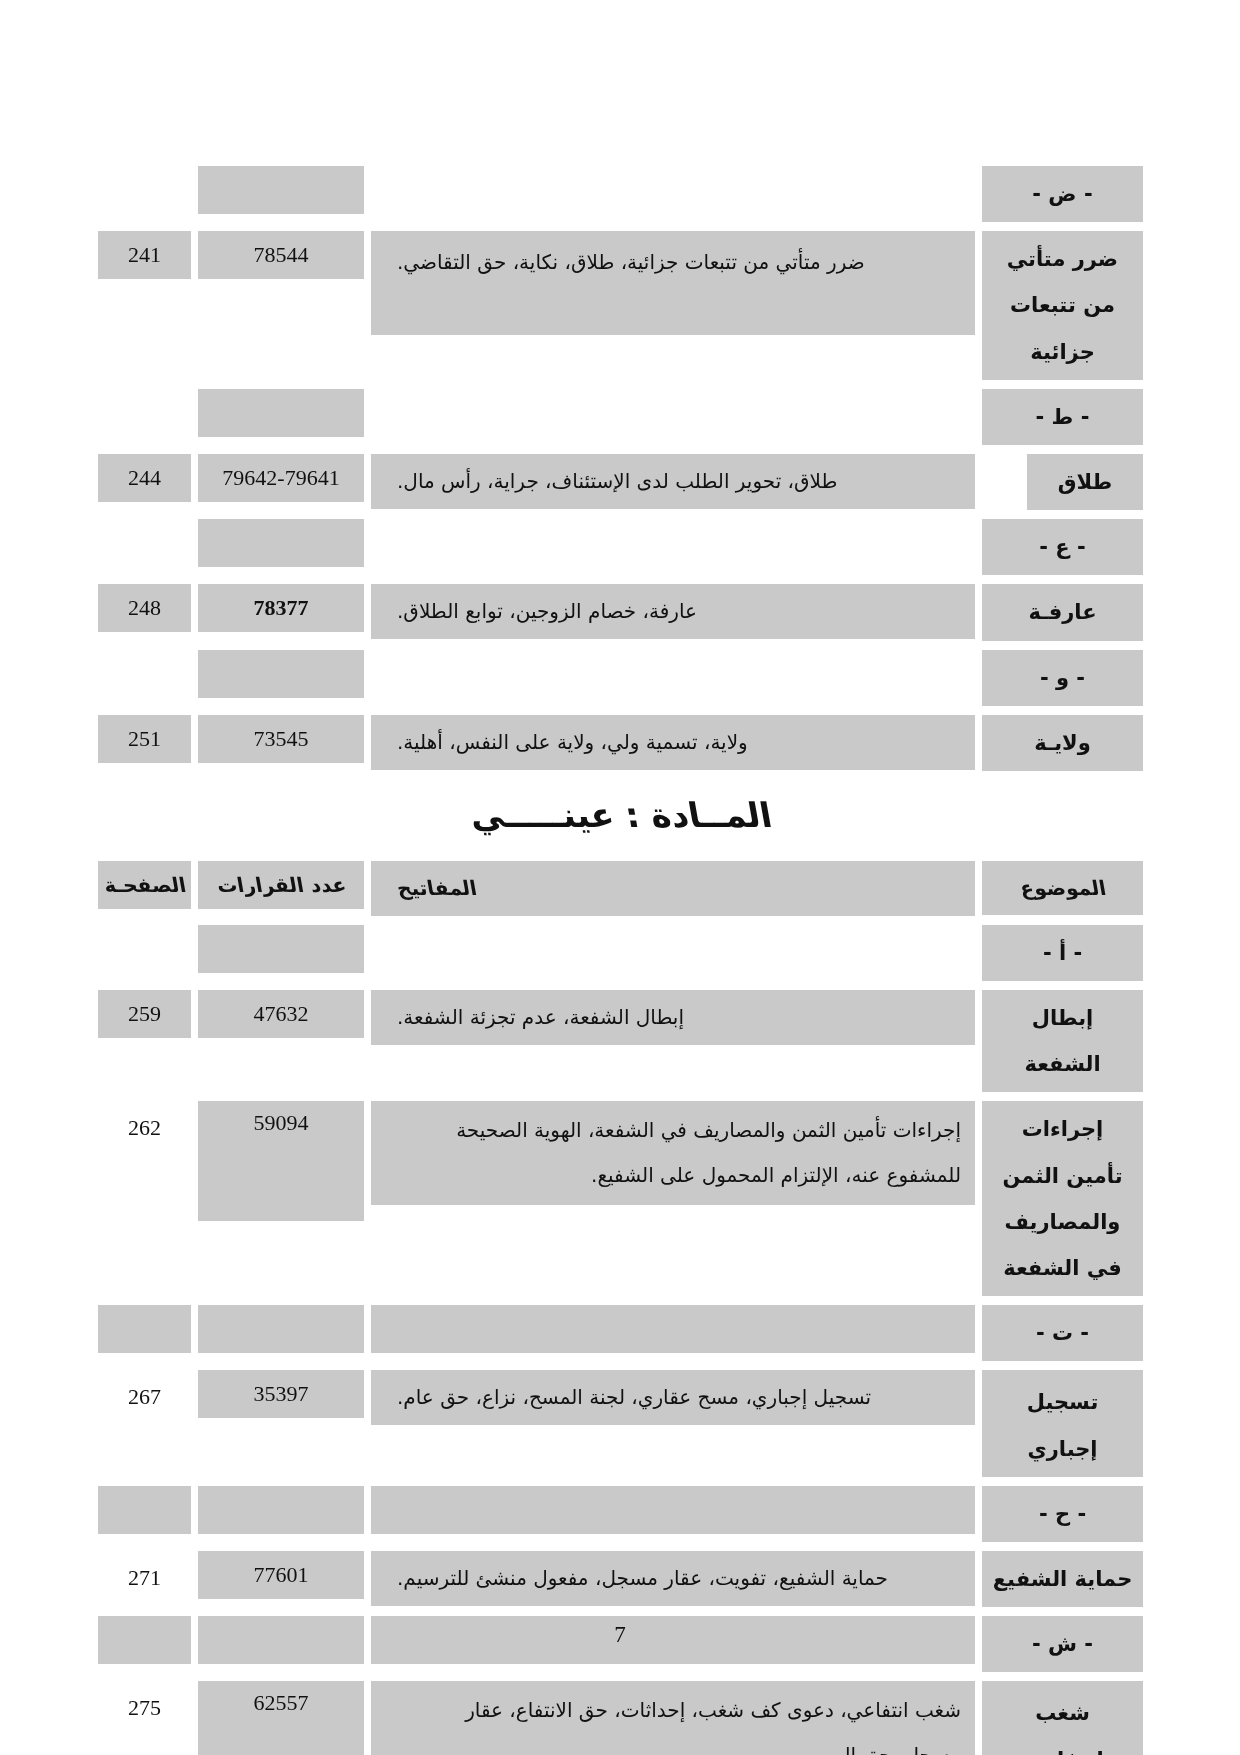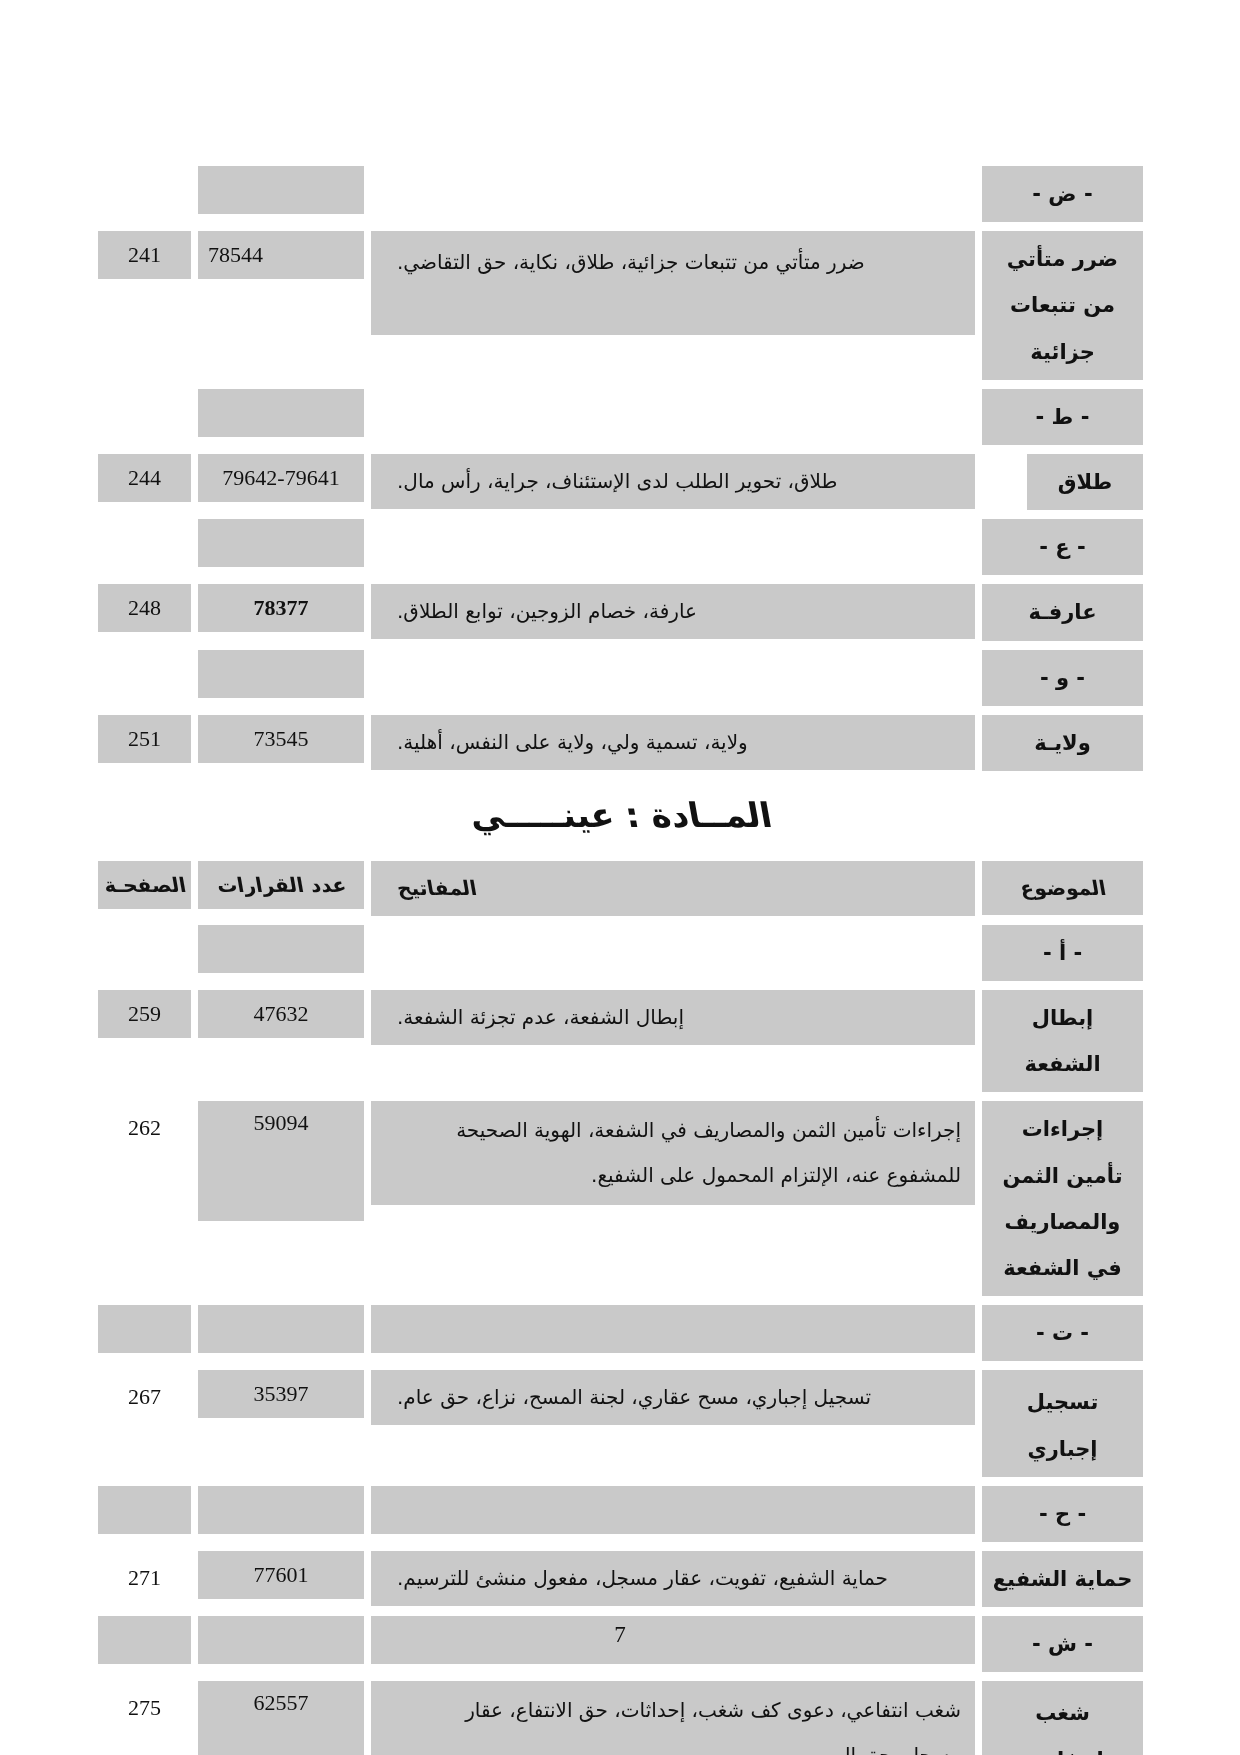--- a/index.html
+++ b/index.html
@@ -73,21 +73,21 @@
             <div class="box" style="min-height: 104px;">
               <span>ضرر متأتي من تتبعات جزائية</span>
             </div>
           </div>
           <div class="cell keys-cell">
             <div class="box vtop" style="min-height: 104px;">
               <span>ضرر متأتي من تتبعات جزائية، طلاق، نكاية، حق التقاضي.</span>
             </div>
           </div>
           <div class="cell decisions-cell">
-            <div class="box" style="min-height: 48px; justify-content: flex-end;">
+            <div class="box" style="min-height: 48px;">
               <span class="num">78544</span>
             </div>
           </div>
           <div class="cell page-cell">
             <div class="box" style="min-height: 48px;">
               <span class="num">241</span>
             </div>
           </div>
         </div>
         <div class="row">

